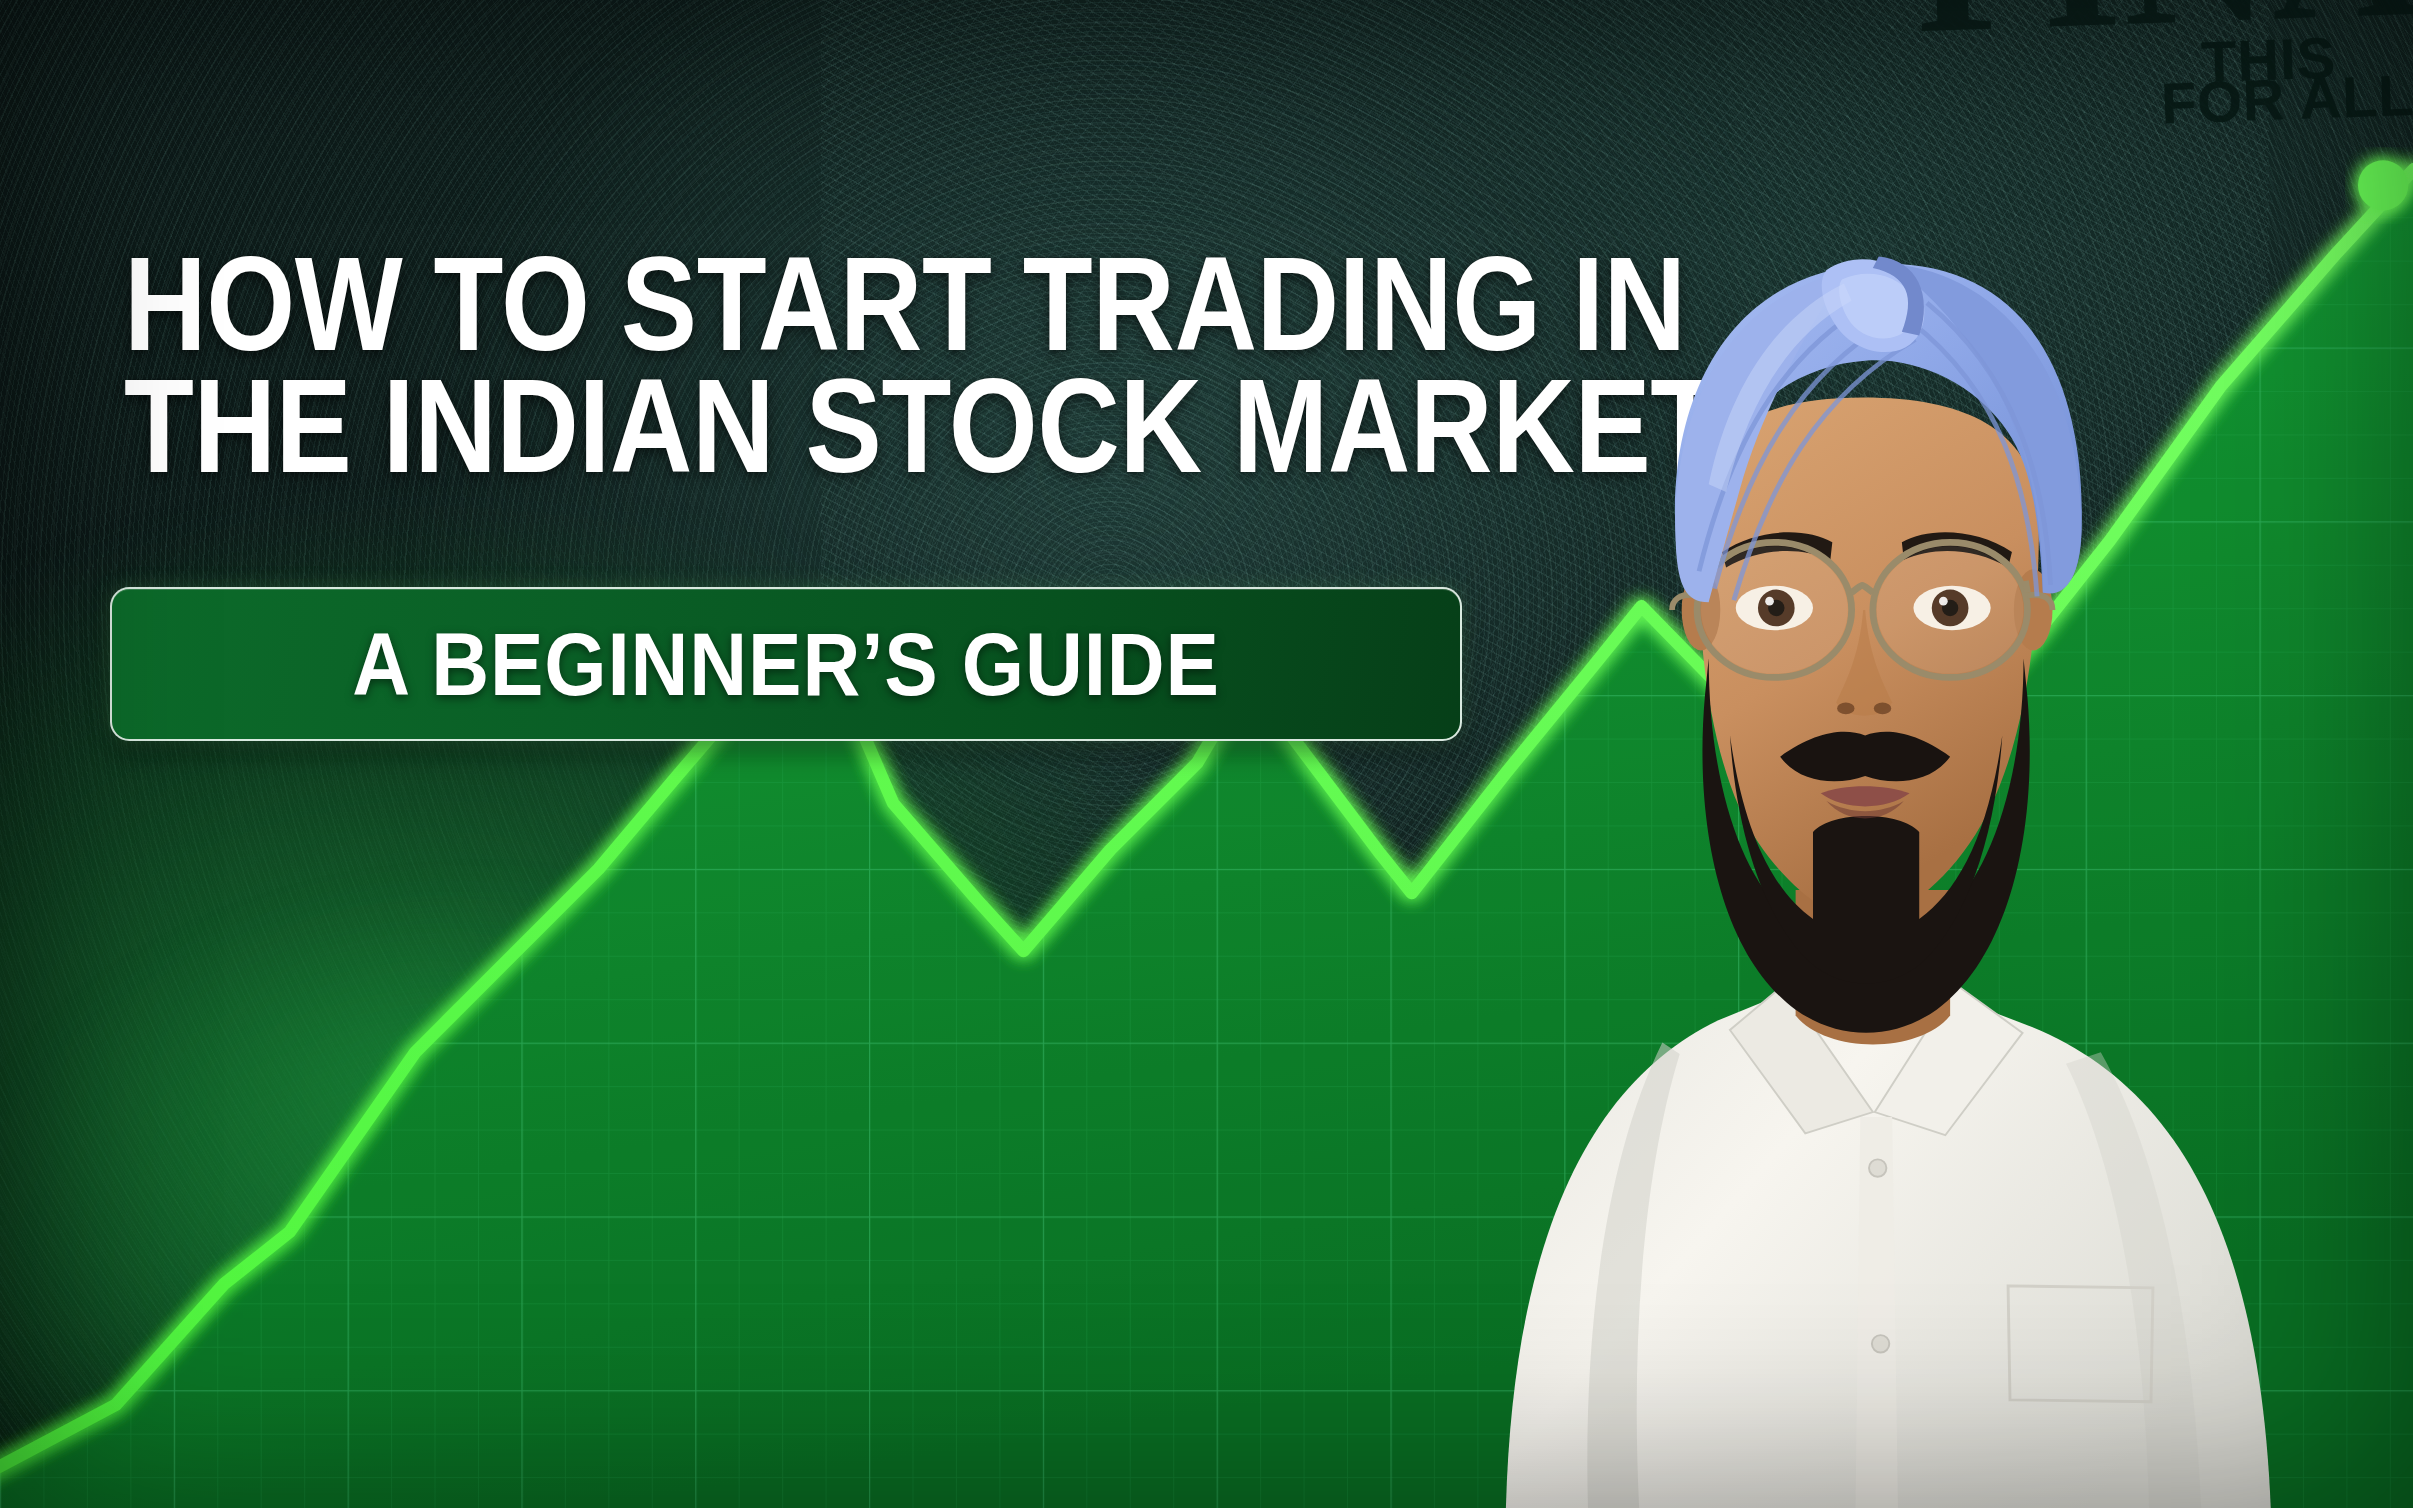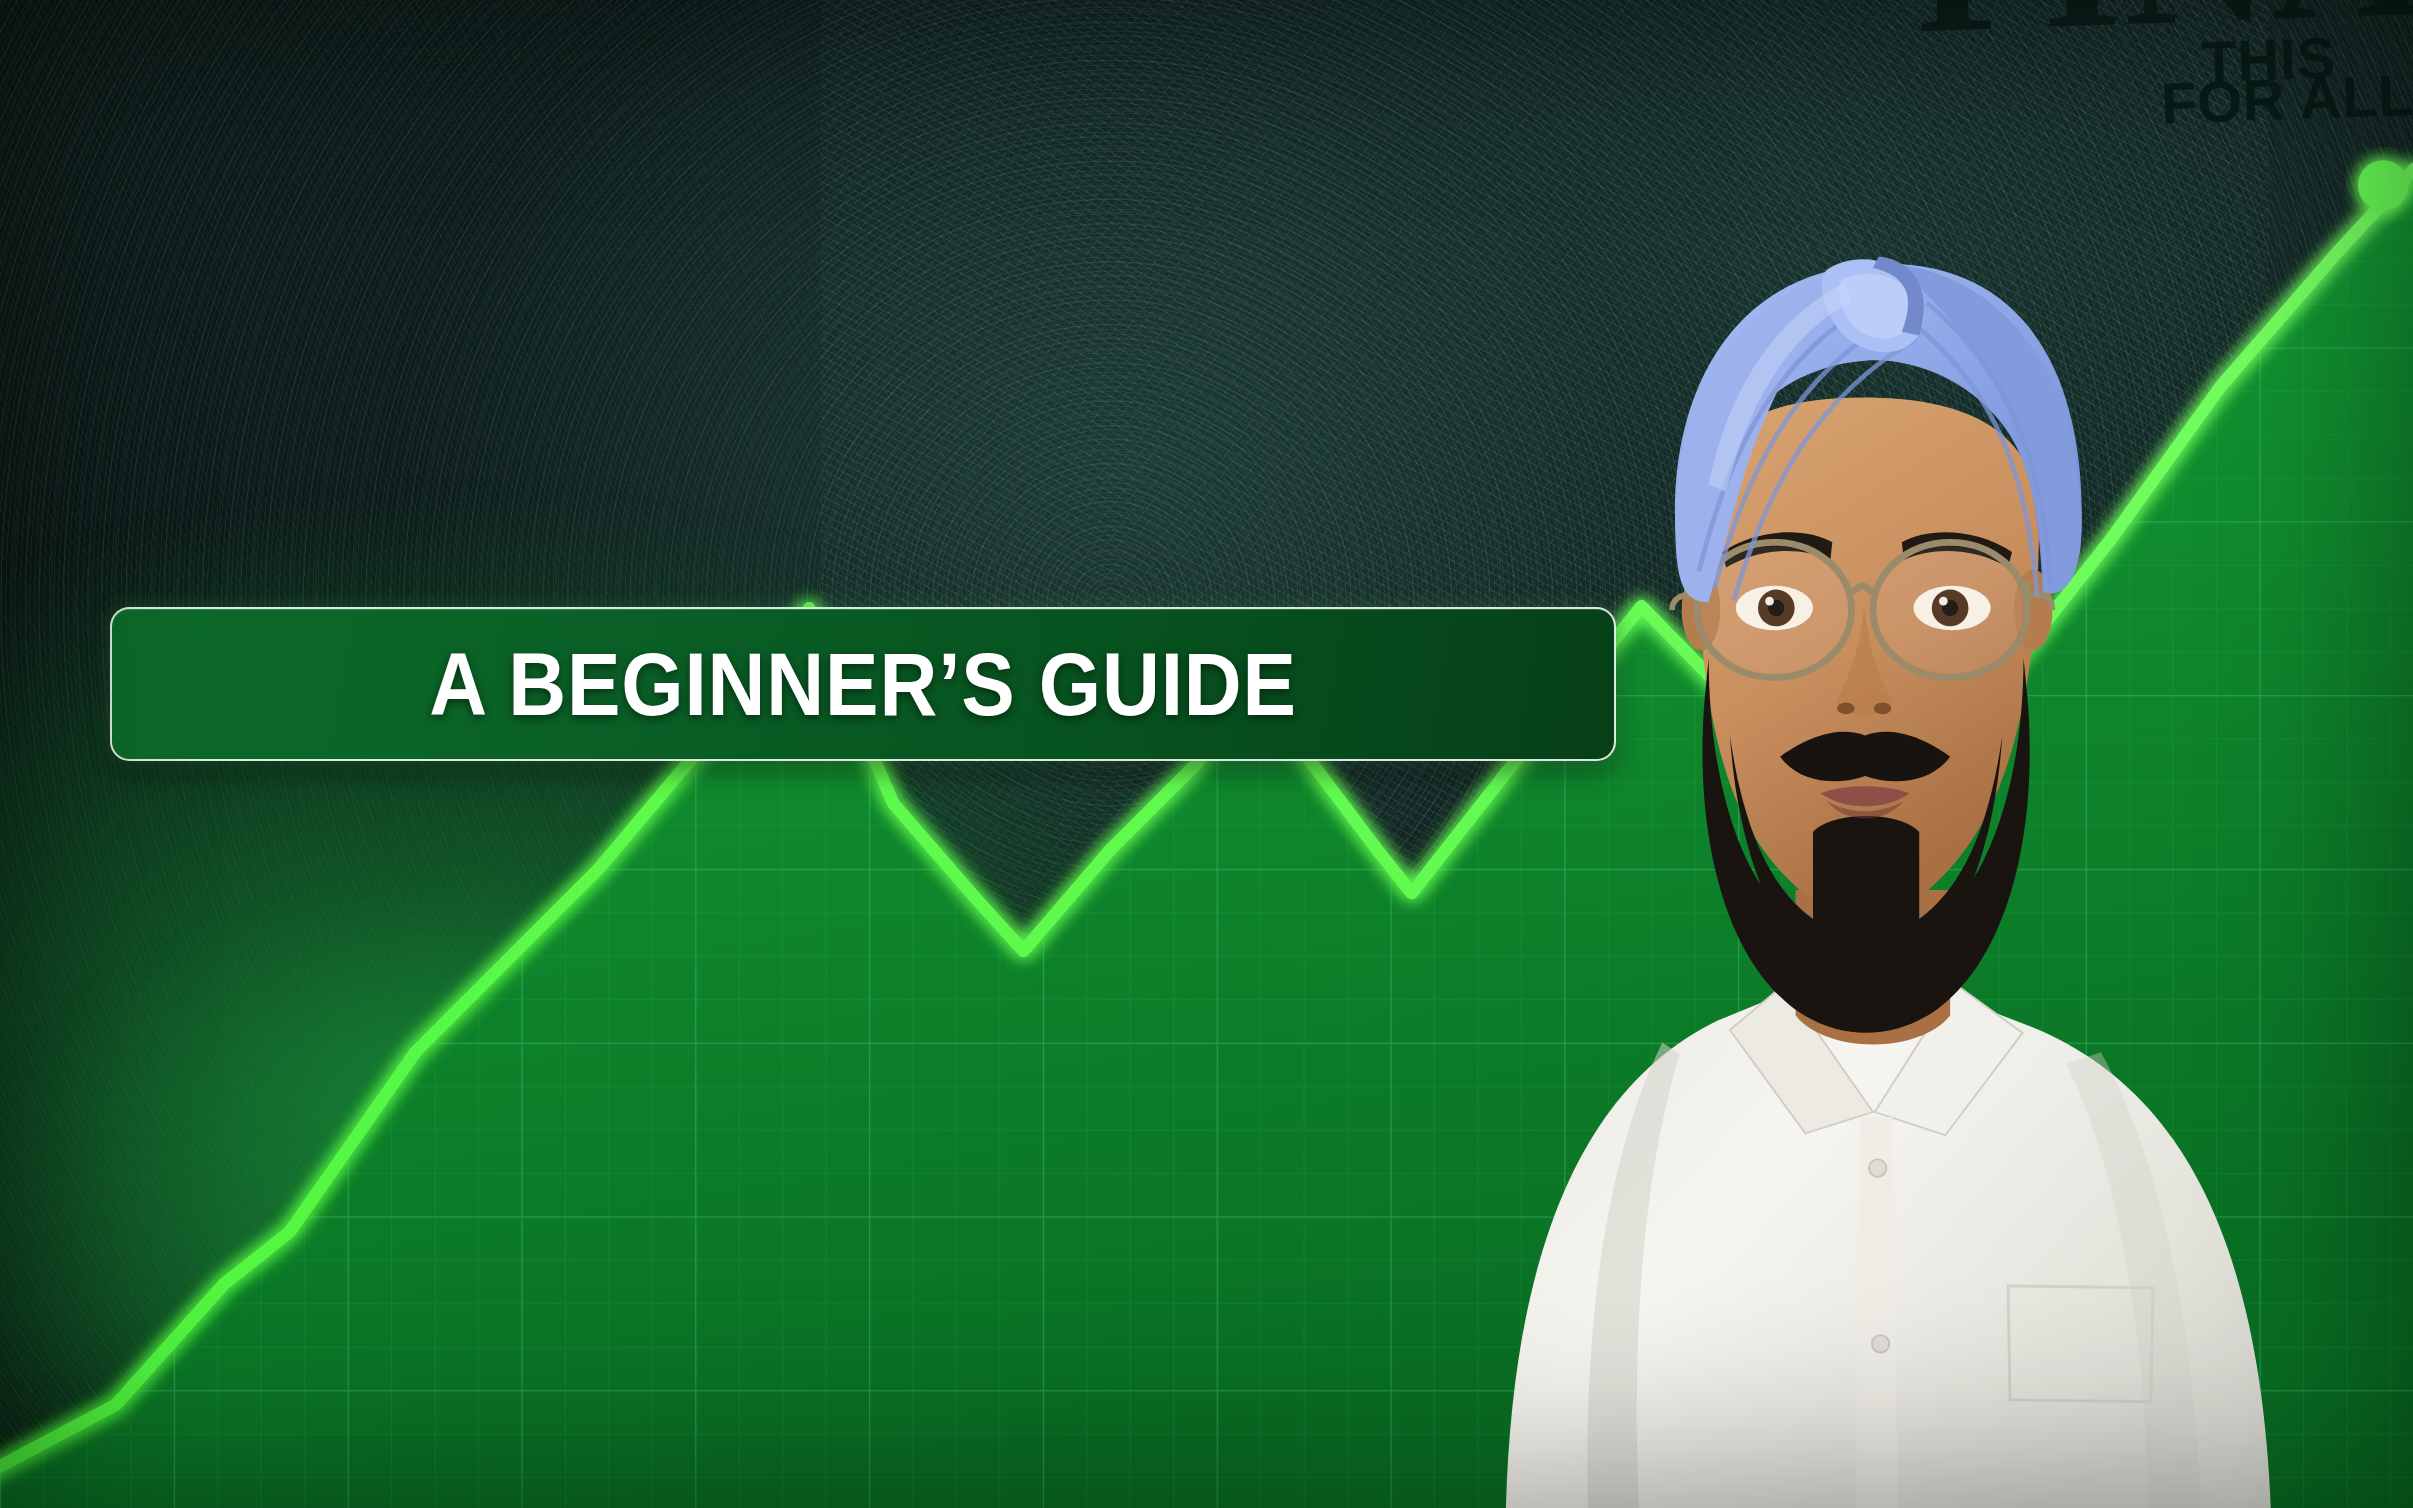--- a/index.html
+++ b/index.html
@@ -101,31 +101,30 @@
     letter-spacing:-0.5px;
     transform:scaleX(.86);
     transform-origin:left center;
     white-space:nowrap;
     text-shadow:0 3.9px 13.5px rgba(0,0,0,.55), 0 0 1.9px rgba(0,0,0,.5);
   }
 
   
   .banner{
     position:absolute; left:110px; top:587px;
-    width:1506px; height:154px;
+    width:1352px; height:154px;
     border-radius:19.3px;
     border:2.9px solid rgba(235,245,240,.92);
     background:linear-gradient(100deg,#0c6b2a 0%, #0a5f26 35%, #07521f 68%, #063f18 100%);
     box-shadow:
       0 0 21px rgba(130,255,150,.18),
       inset 0 1px 0 rgba(255,255,255,.18),
       0 9.7px 27px rgba(0,0,0,.45);
     display:flex; align-items:center; justify-content:center;
     z-index:20;
-    margin-top:20px;
   }
   .banner-text{
     color:#ffffff;
     font-family:"Liberation Sans Narrow","Liberation Sans", sans-serif;
     font-weight:700;
     font-size:89px;
     letter-spacing:1px;
     transform:scaleX(.9);
     white-space:nowrap;
     text-shadow:0 2.9px 9.7px rgba(0,0,0,.5);
@@ -238,20 +237,24 @@
 
       <polyline fill="none" stroke="url(#lineGrad)" stroke-width="13" stroke-linejoin="round" stroke-linecap="round" filter="url(#lineGlow)" points="-40,1540 120,1455 232,1330 300,1276 430,1090 520,1000 620,900 700,805 790,700 838,630
                 925,832 1010,930 1060,985 1150,880 1240,790 1292,702 1375,812 1430,885 1462,925
                 1560,800 1650,690 1700,628 1790,720 1880,812 1930,862 2020,760 2110,655 2185,560
                 2300,400 2420,262 2500,175"></polyline>
 
       <circle cx="2468" cy="192" r="26" fill="#6bff58" filter="url(#lineGlow)"></circle>
     </svg>
   </div>
 
+  <div class="headline">
+    <div class="headline-line">HOW TO START TRADING IN</div>
+    <div class="headline-line">THE INDIAN STOCK MARKET</div>
+  </div>
 
   <div class="banner">
     <div class="banner-text">A BEGINNER’S GUIDE</div>
   </div>
 
   <div class="presenter">
     <svg viewBox="0 0 1080 1400" preserveAspectRatio="xMidYMax meet">
       <defs>
         <linearGradient id="turbanG" x1="0" y1="0" x2="1" y2="1">
           <stop offset="0%" stop-color="#a8bdf2"></stop>

